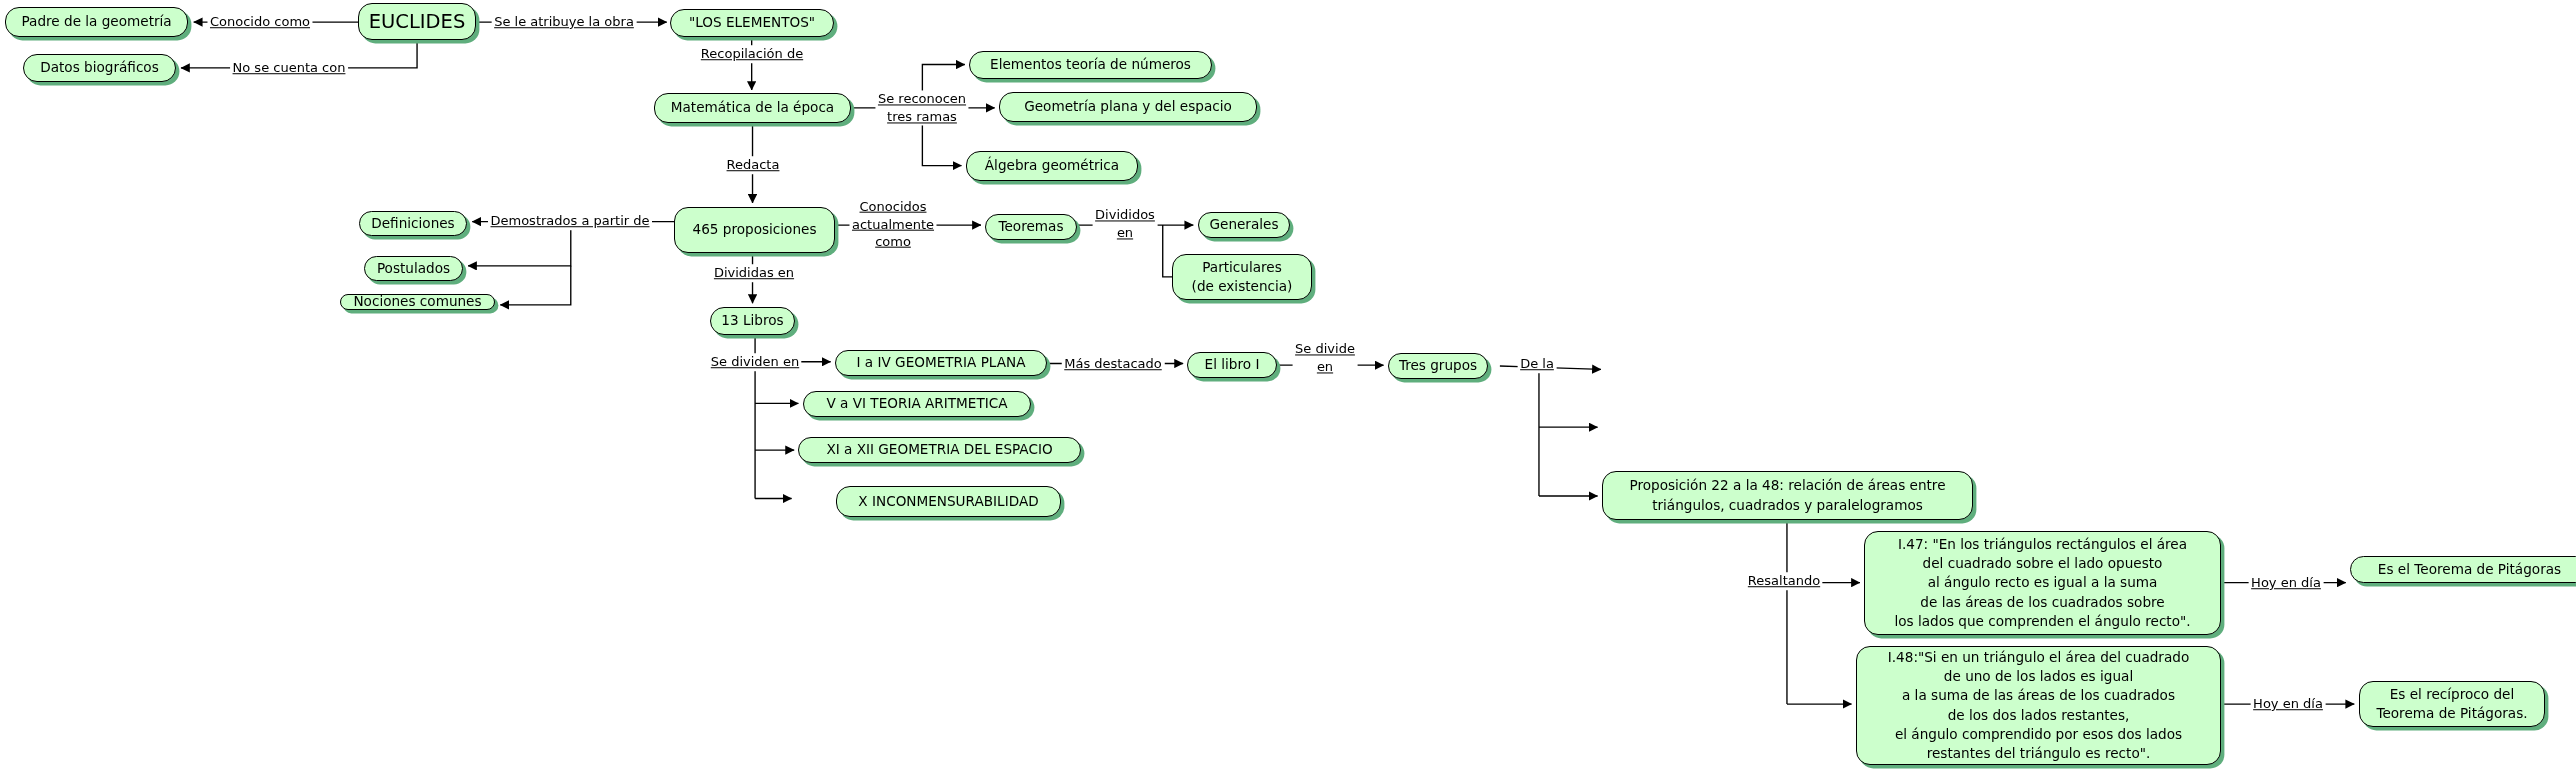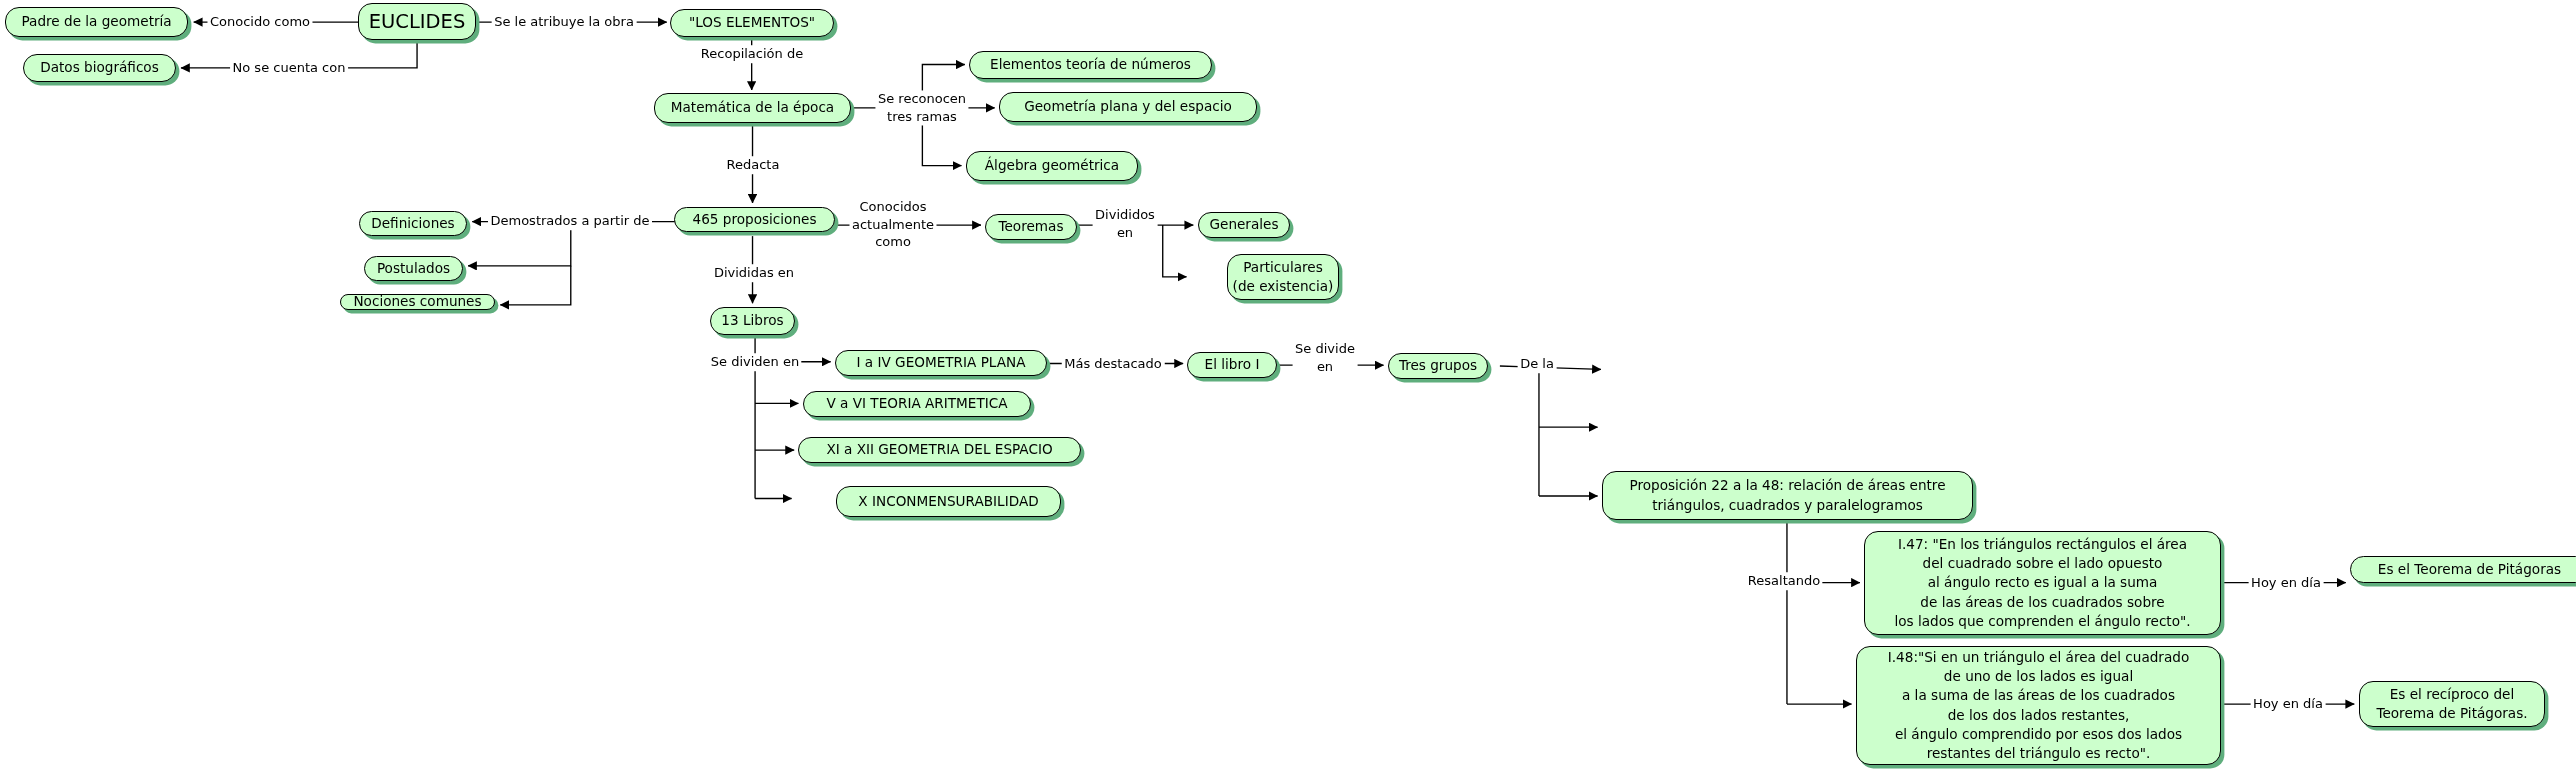--- a/index.html
+++ b/index.html
@@ -30,20 +30,21 @@
   }
   .node.big { font-size:19.5px; }
   .lbl {
     position:absolute;
     transform:translate(-50%,-50%);
     background:var(--background,#ffffff);
     padding:0 2.5px;
     font-size:13px; line-height:1.35;
     text-align:center;
     white-space:pre-line;
+    text-decoration:underline;
   }
 </style>
 </head>
 <body>
 
 <div id="canvas">
 
   <svg class="connectors" xmlns="http://www.w3.org/2000/svg" viewBox="0 0 3033 909" width="2576" height="772">
     <defs>
       <marker id="ah" viewBox="0 0 10 10" refX="9.5" refY="5" markerWidth="11" markerHeight="11" markerUnits="userSpaceOnUse" orient="auto">
@@ -110,24 +111,24 @@
   <div class="node" style="left:23px;top:54px;width:153px;height:28px">Datos biográficos</div>
   <div class="node big" style="left:358px;top:3.4px;width:118px;height:37px">EUCLIDES</div>
   <div class="node" style="left:670px;top:8.5px;width:164px;height:28px">"LOS ELEMENTOS"</div>
   <div class="node" style="left:654px;top:93px;width:197px;height:30px">Matemática de la época</div>
   <div class="node" style="left:969px;top:51px;width:243px;height:28px">Elementos teoría de números</div>
   <div class="node" style="left:999px;top:92px;width:258px;height:30px">Geometría plana y del espacio</div>
   <div class="node" style="left:966px;top:151px;width:172px;height:30px">Álgebra geométrica</div>
   <div class="node" style="left:359px;top:211px;width:108px;height:24.6px">Definiciones</div>
   <div class="node" style="left:364px;top:256px;width:99px;height:24.6px">Postulados</div>
   <div class="node" style="left:340px;top:294px;width:155px;height:16px">Nociones comunes</div>
-  <div class="node" style="left:674px;top:207px;width:161px;height:25px">465 proposiciones</div>
+  <div class="node" style="left:674px;top:207px;width:161px;height:46px">465 proposiciones</div>
   <div class="node" style="left:985px;top:214px;width:92px;height:25.5px">Teoremas</div>
   <div class="node" style="left:1198px;top:212px;width:92px;height:26px">Generales</div>
-  <div class="node" style="left:1227px;top:254px;width:112px;height:46px">Particulares
+  <div class="node" style="left:1172px;top:254px;width:140px;height:46px">Particulares
 (de existencia)</div>
   <div class="node" style="left:710px;top:307px;width:85px;height:28px">13 Libros</div>
   <div class="node" style="left:835px;top:350px;width:212px;height:26px">I a IV GEOMETRIA PLANA</div>
   <div class="node" style="left:803px;top:391px;width:228px;height:25.5px">V a VI TEORIA ARITMETICA</div>
   <div class="node" style="left:798px;top:437px;width:283px;height:25.5px">XI a XII GEOMETRIA DEL ESPACIO</div>
   <div class="node" style="left:836px;top:486px;width:225px;height:31px">X INCONMENSURABILIDAD</div>
   <div class="node" style="left:1187px;top:352px;width:90px;height:26px">El libro I</div>
   <div class="node" style="left:1388px;top:353px;width:100px;height:26px">Tres grupos</div>
   <div class="node" style="left:1602px;top:471px;width:371px;height:49px">Proposición 22 a la 48: relación de áreas entre
 triángulos, cuadrados y paralelogramos</div>

